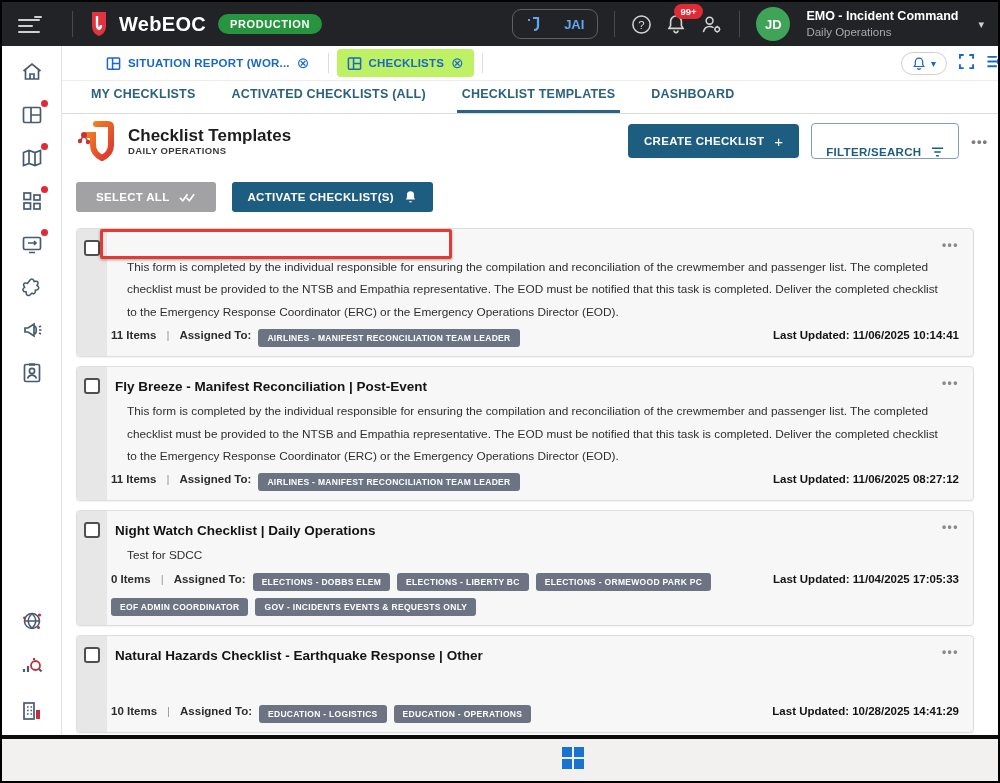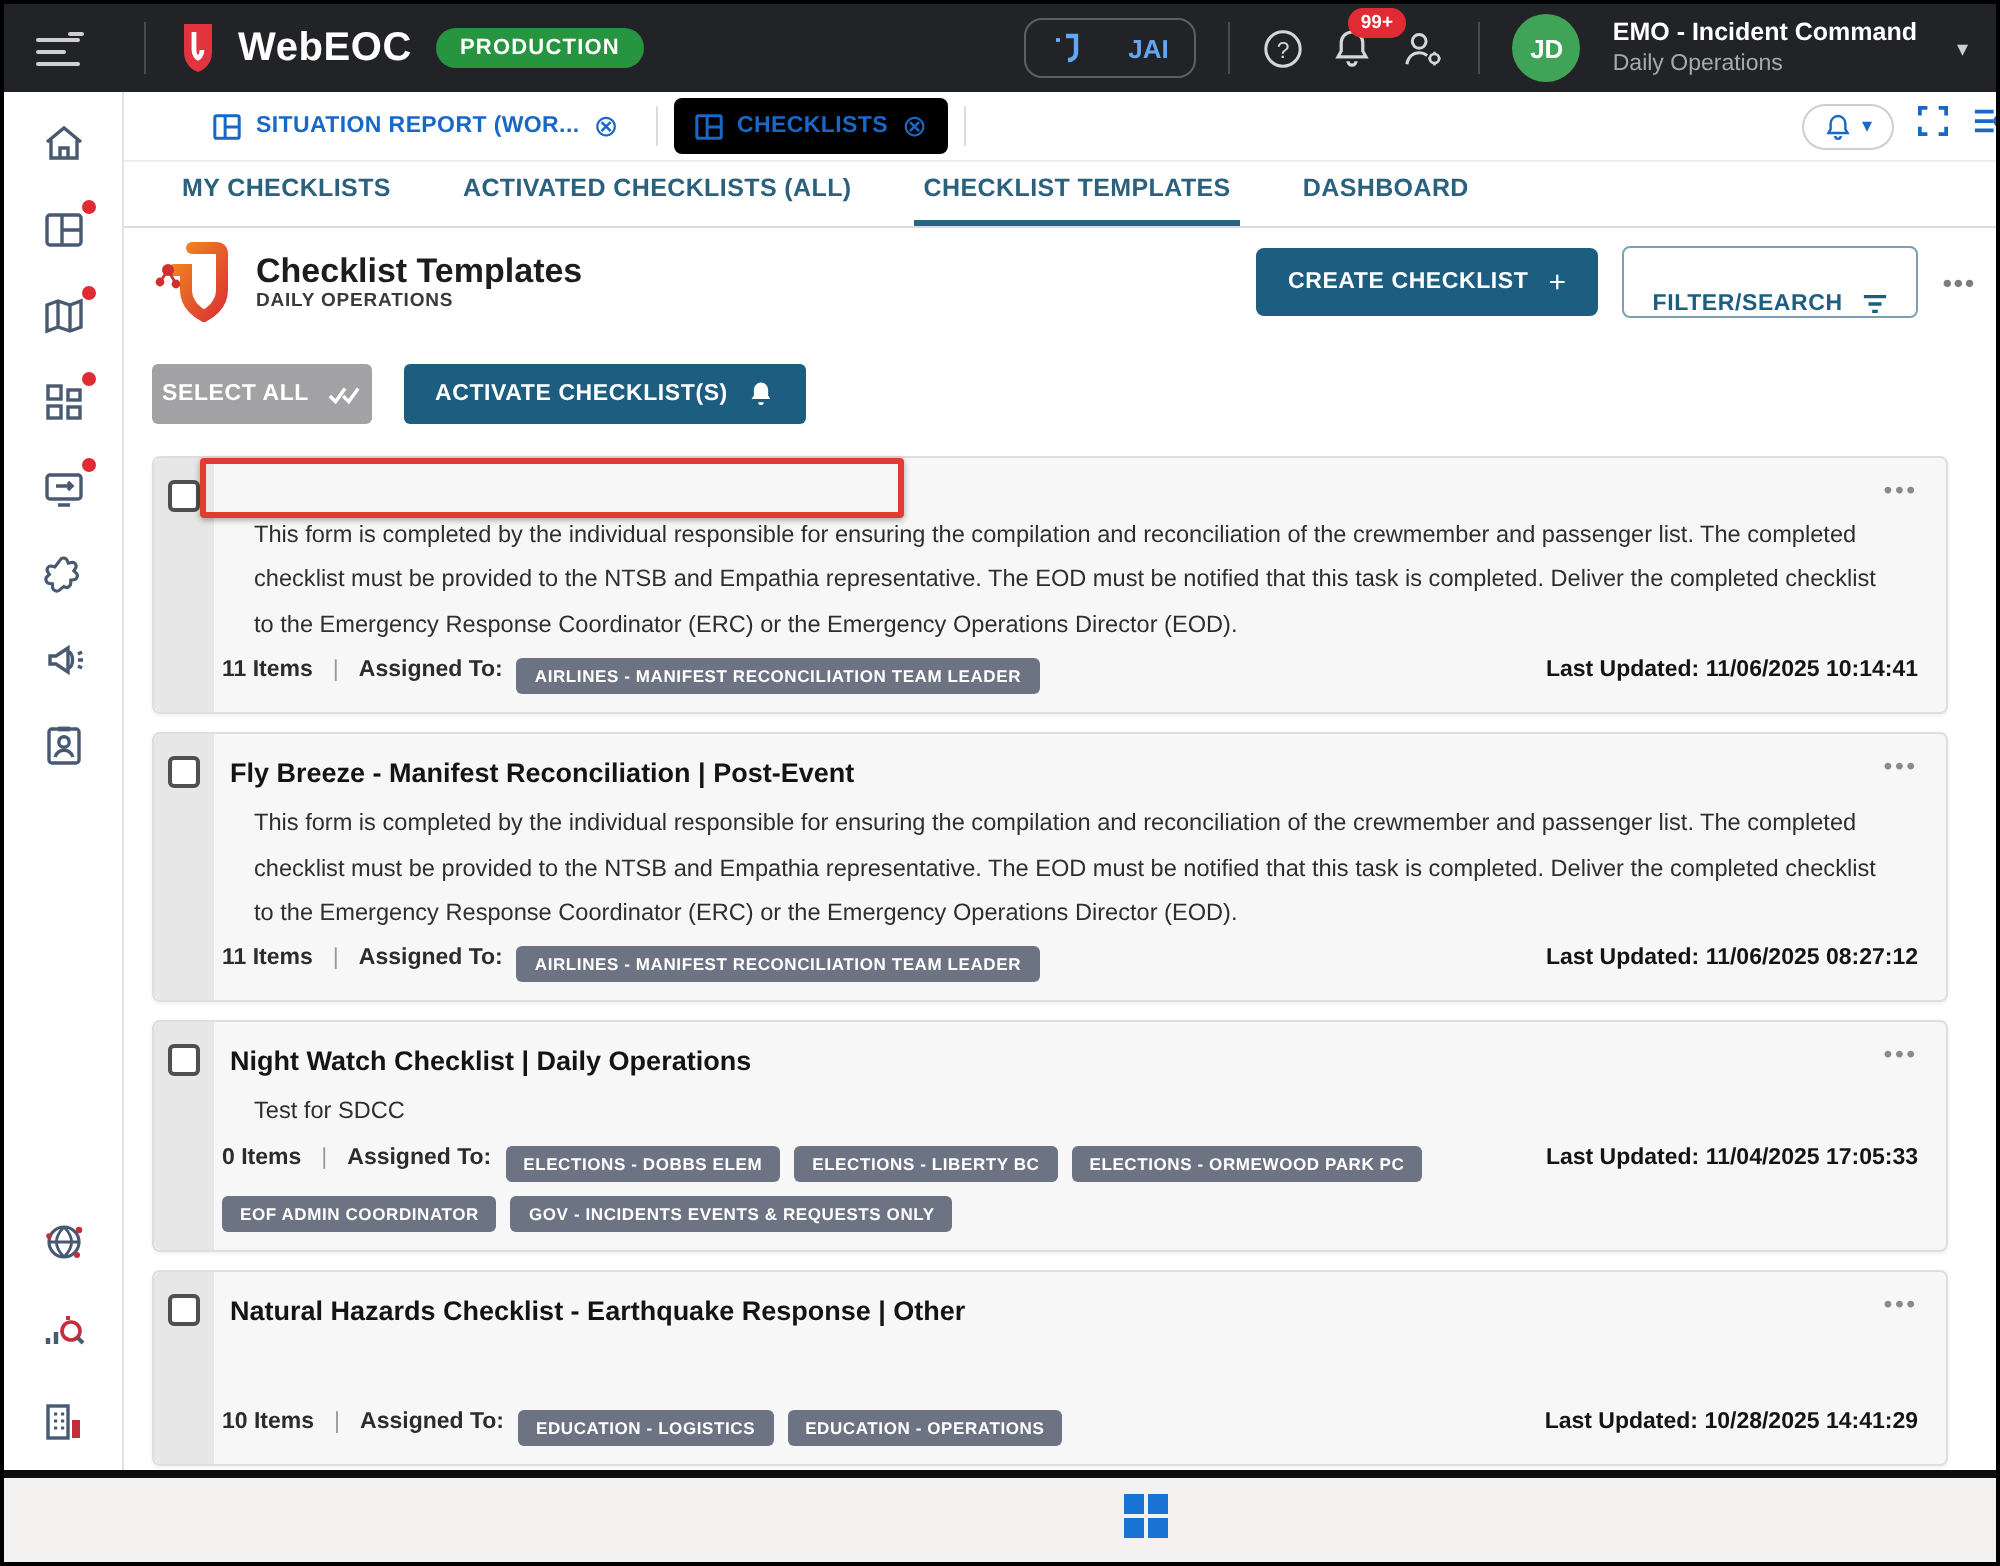--- a/index.html
+++ b/index.html
@@ -32,21 +32,21 @@
   .sidebar { width:60px; border-right:1px solid #e3e3e3; display:flex; flex-direction:column; align-items:center; padding-top:14px; position:relative; background:#fff; }
   .side-ic { width:24px; height:24px; color:#475a72; position:relative; margin-bottom:19px; cursor:pointer; }
   .side-ic .reddot { top:-3px; right:-4px; width:7px; height:7px; }
   .side-bottom { position:absolute; bottom:12px; display:flex; flex-direction:column; align-items:center; gap:21px; }
 
   .main { flex:1; display:flex; flex-direction:column; overflow:hidden; }
 
   
   .tabstrip { height:35px; display:flex; align-items:center; padding:0 8px 0 34px; border-bottom:1px solid #ededed; }
   .btab { display:flex; align-items:center; gap:7px; color:#1868c8; font-weight:bold; font-size:11.5px; letter-spacing:.2px; padding:5px 10px; border-radius:4px; cursor:pointer; }
-  .btab.active { background:#000000; }
+  .btab.active { background:#bef264; }
   .btab .close { font-size:15px; font-weight:normal; }
   .tab-sep { width:1px; height:20px; background:#dcdcdc; margin:0 8px; }
   .tabstrip-right { margin-left:auto; display:flex; align-items:center; gap:12px; }
   .bell-pill { display:flex; align-items:center; gap:5px; border:1px solid #cfcfcf; border-radius:14px; padding:3px 10px; color:#1868c8; cursor:pointer; }
   .fs-ic, .cut-ic { color:#1868c8; cursor:pointer; }
   .cut-ic { margin-right:-12px; }
 
   
   .subtabs { height:33px; display:flex; align-items:flex-end; gap:26px; padding:0 0 0 24px; border-bottom:1px solid #dcdcdc; }
   .subtab { font-size:12.5px; font-weight:bold; color:#2a617f; letter-spacing:.2px; padding:0 5px 9px 5px; border-bottom:3px solid transparent; cursor:pointer; white-space:nowrap; }
@@ -58,21 +58,21 @@
   .vh-title { font-size:17px; font-weight:bold; color:#1d1d1d; line-height:1.15; }
   .vh-sub { font-size:9.5px; font-weight:bold; color:#3a3a3a; letter-spacing:.4px; }
   .vh-right { margin-left:auto; display:flex; align-items:center; gap:12px; }
   .btn-teal { background:#1d5d80; color:#fff; font-weight:bold; font-size:11.5px; letter-spacing:.3px; border:none; border-radius:4px; height:34px; padding:0 16px; display:flex; align-items:center; gap:10px; cursor:pointer; }
   .btn-outline { background:#fff; color:#1d5d80; font-weight:bold; font-size:11.5px; letter-spacing:.3px; border:1px solid #7d9fb3; border-radius:4px; height:36px; padding:0 14px; display:flex; align-items:flex-end; gap:10px; cursor:pointer; }
   .ellipsis { color:#7c7c7c; font-size:13px; font-weight:bold; letter-spacing:1px; cursor:pointer; }
 
   
   .content { flex:1; overflow:hidden; padding:14px 24px 0 14px; }
   .action-row { display:flex; gap:16px; margin-bottom:16px; }
-  .btn-gray { background:#a2a2a4; color:#fff; font-weight:bold; font-size:11.5px; letter-spacing:.3px; border:none; border-radius:3px; height:30px; padding:0 5px; display:flex; align-items:center; gap:9px; cursor:pointer; }
+  .btn-gray { background:#a2a2a4; color:#fff; font-weight:bold; font-size:11.5px; letter-spacing:.3px; border:none; border-radius:3px; height:30px; padding:0 20px; display:flex; align-items:center; gap:9px; cursor:pointer; }
   .btn-teal.sm { height:30px; border-radius:3px; }
 
   .card { display:flex; border:1px solid #dedede; border-radius:4px; background:#f7f7f7; margin-bottom:9px; box-shadow:0 1px 2px rgba(0,0,0,.06); position:relative; }
   .card-gutter { width:30px; background:#e7e7e7; border-radius:4px 0 0 4px; display:flex; justify-content:center; padding-top:11px; }
   .checkbox { width:16px; height:16px; background:#fff; border:2px solid #4f4f4f; border-radius:3px; cursor:pointer; }
   .card-main { flex:1; padding:9px 14px 9px 4px; position:relative; }
   .card-title-row { display:flex; align-items:flex-start; }
   .card-title { font-size:13.5px; font-weight:bold; color:#141414; padding:3px 0 2px 4px; }
   .card-dots { margin-left:auto; color:#8a8a8a; font-size:12px; font-weight:bold; letter-spacing:1.5px; cursor:pointer; }
   .card-desc { font-size:11.8px; color:#2e2e2e; line-height:1.9; margin:4px 10px 6px 16px; }

